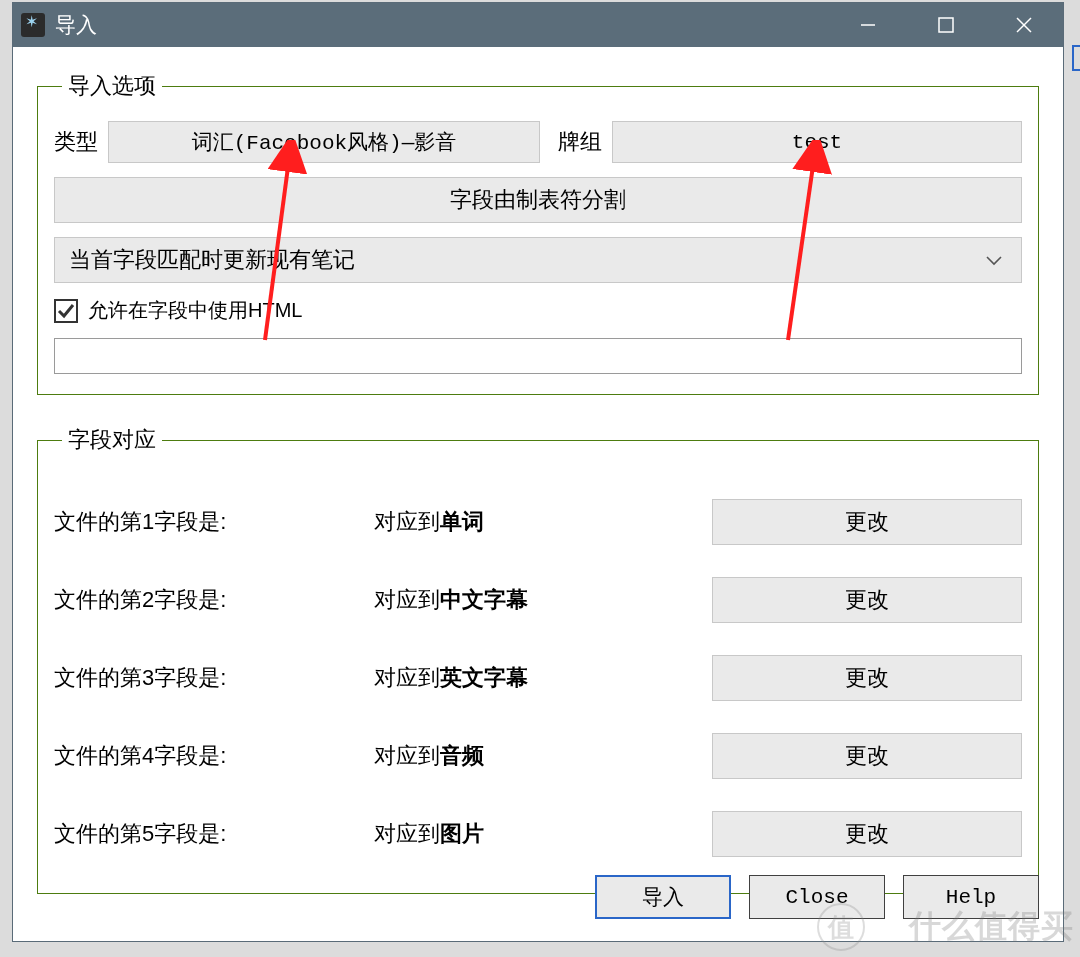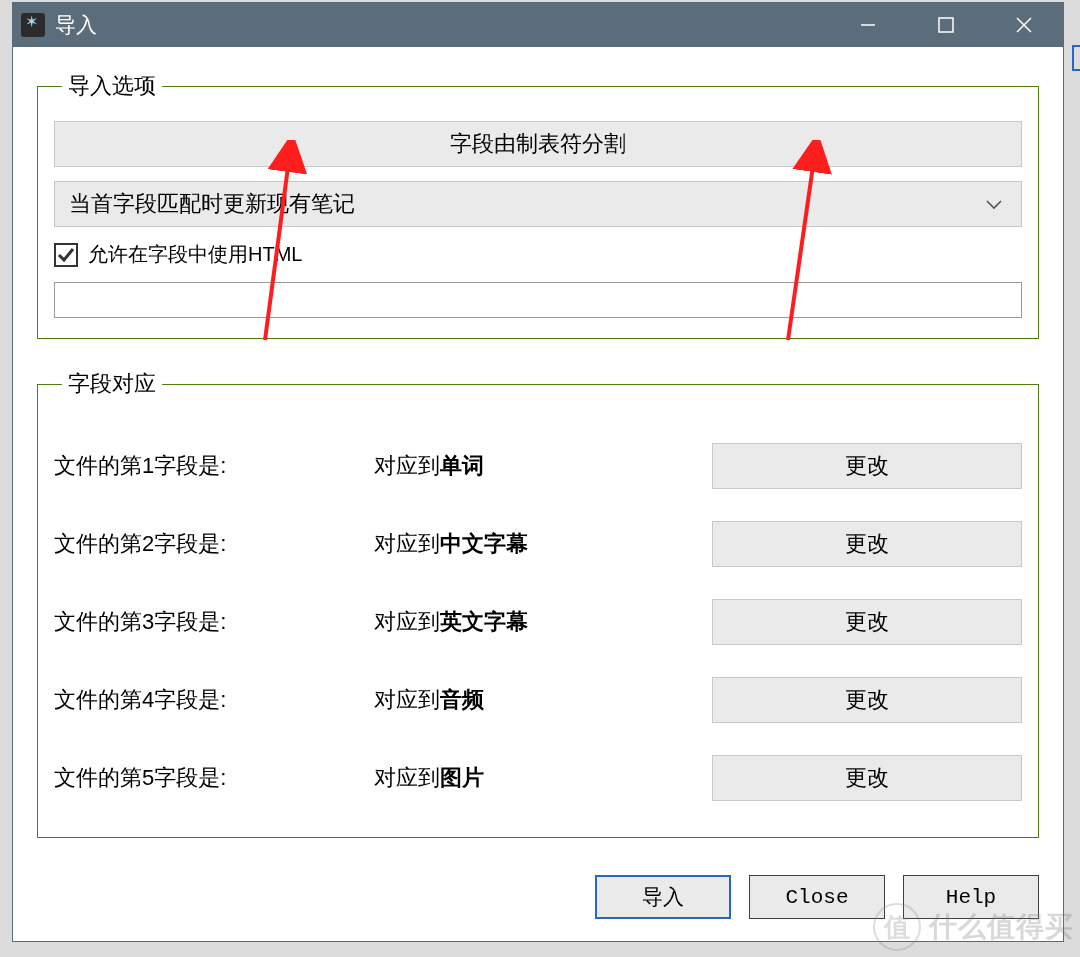--- a/index.html
+++ b/index.html
@@ -116,21 +116,21 @@
   
   .arrow { position:absolute; pointer-events:none; }
   .watermark{
     position:absolute; right:0; bottom:0; width:280px; height:60px; pointer-events:none;
     opacity:.28; display:flex; align-items:center; justify-content:flex-end; padding-right:6px;
   }
   .watermark .wlogo{
     width:48px;height:48px;border-radius:50%;border:2px solid #888;color:#888;
     display:flex;align-items:center;justify-content:center;font-size:26px;font-weight:700;margin-right:8px;
   }
-  .watermark .wtxt{ color:#777; font-size:28px; letter-spacing:1px; font-weight:600;}
+  .watermark .wtxt{ color:#777; font-size:32px; letter-spacing:1px; font-weight:600;margin-left:36px;}
   .blue-strip{position:absolute;right:0;top:45px;width:8px;height:26px;border:2px solid #2a66c8;border-right:none;}
 </style>
 </head>
 <body>
 
 <div class="window">
   <div class="titlebar">
     <div class="app-icon"></div>
     <div class="title">导入</div>
     <div class="win-controls">
@@ -151,20 +151,30 @@
           </svg>
       </div>
     </div>
   </div>
 
   <div class="body-area">
 
     <fieldset class="group">
       <legend>导入选项</legend>
 
+      <div class="row">
+        <span class="lbl">类型</span>
+        <div class="sel-btn" style="flex:0 0 432px;">
+          <span>词汇(Facebook风格)—影音</span>
+        </div>
+        <span class="lbl" style="margin-left:18px;">牌组</span>
+        <div class="sel-btn">
+          <span>test</span>
+        </div>
+      </div>
 
       <div class="full-btn">
         <span>字段由制表符分割</span>
       </div>
 
       <div class="combo">
         <span>当首字段匹配时更新现有笔记</span>
         <span class="chev">
           <svg width="18" height="12">
               <polyline points="2,2 9,9 16,2" stroke="#555" stroke-width="1.6" fill="none"></polyline>

